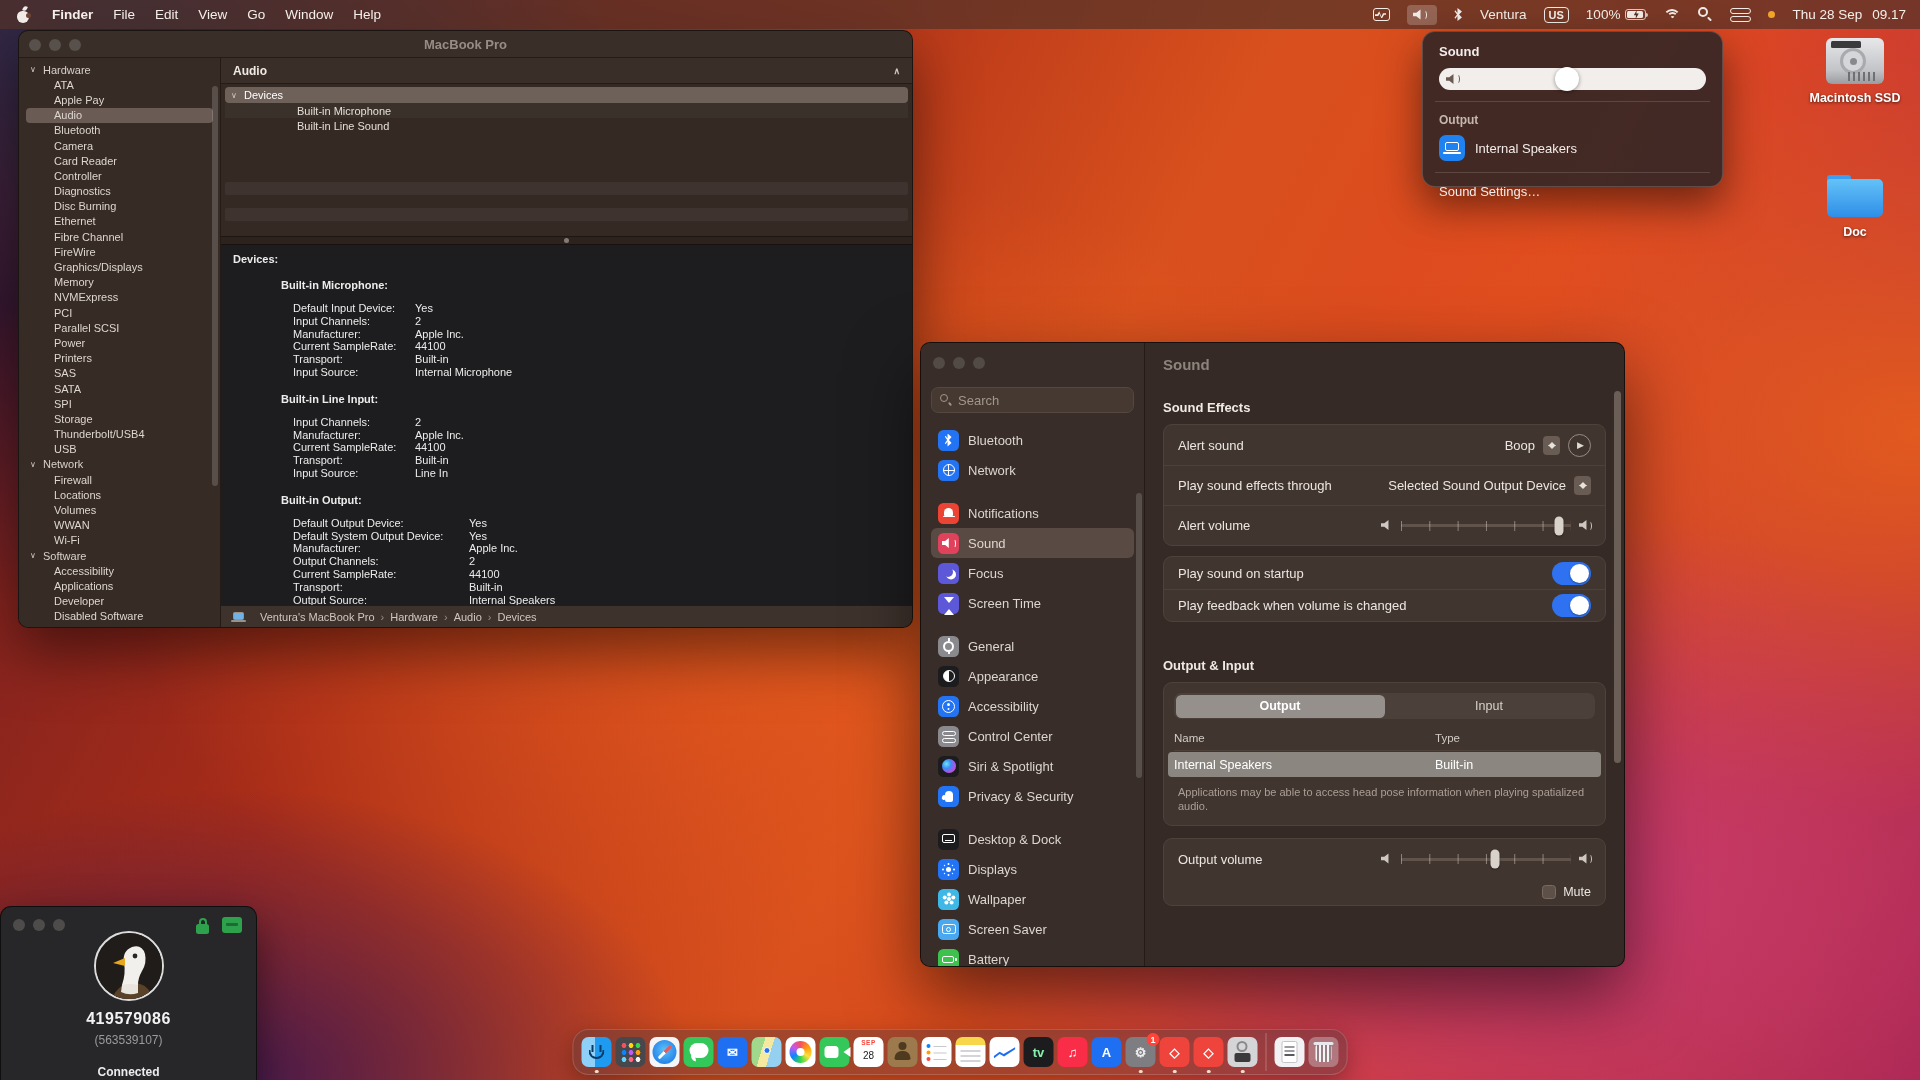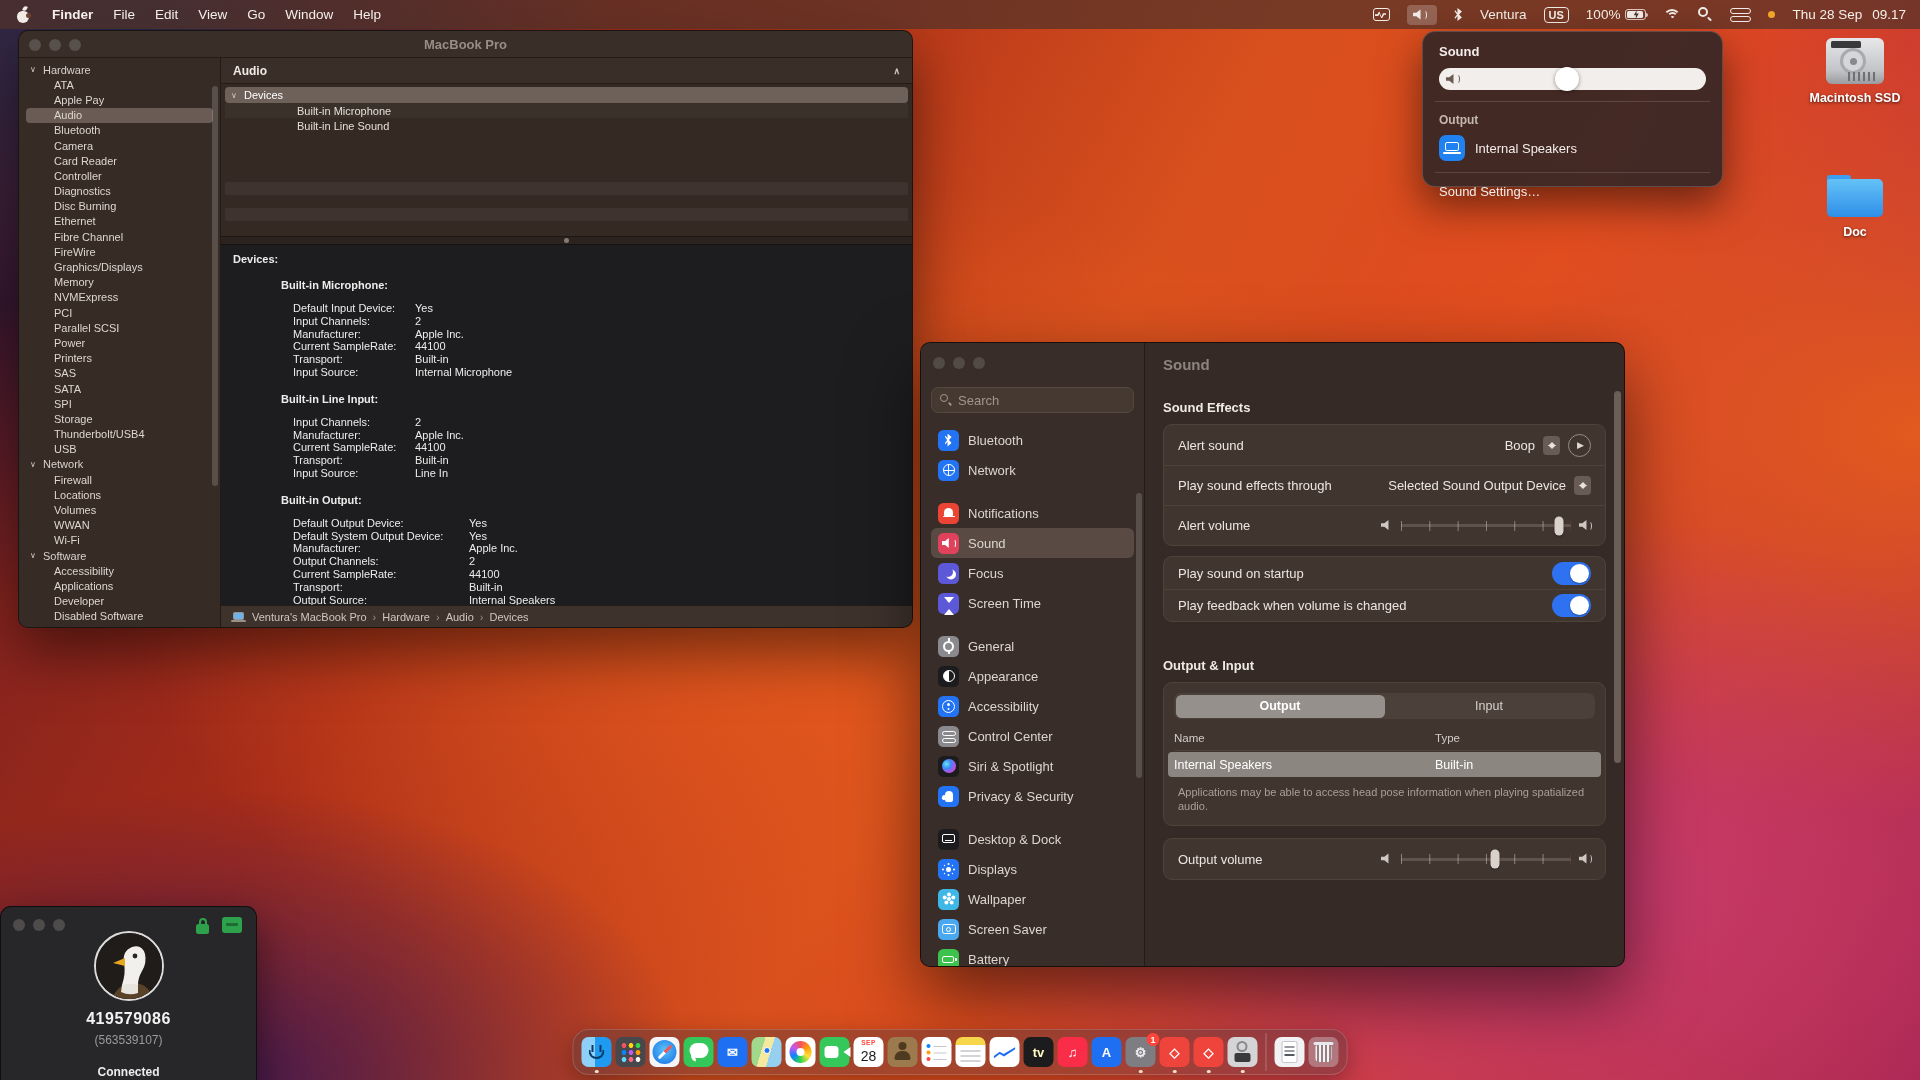--- a/index.html
+++ b/index.html
@@ -103,21 +103,21 @@
   .splitter { height:9px; background:#2c231f; border-top:1px solid #1d1613; border-bottom:1px solid #171210;
     display:flex; align-items:center; justify-content:center; }
   .splitter i { position:static; width:5px; height:5px; border-radius:50%; background:#867b73; }
   .si-details { flex:1; background:#1d1d1f; color:#ececec; font-size:11px; overflow:hidden; padding:8px 0 0 12px; }
   .dt-head { font-weight:bold; }
   .dt-title { font-weight:bold; margin:14px 0 11px 48px; }
   .kv { display:flex; line-height:12.8px; padding-left:60px; }
   .kv .k { width:122px; }
   .kv-wide .kv .k { width:176px; }
   .si-status { height:22px; background:#3e322c; border-top:1px solid #251c18; display:flex; align-items:center;
-    gap:6px; padding:0 10px; font-size:11px; color:#cfc7c0; }
+    gap:14px; padding:0 10px; font-size:11px; color:#cfc7c0; }
   .bc-laptop { position:relative; width:15px; height:12px; }
   .bc-laptop .scr { left:2px; top:1px; width:11px; height:8px; border:1.3px solid #9a9189; border-radius:1.5px; background:#6fb2e8; }
   .bc-laptop .base { left:0; top:9px; width:15px; height:2px; background:#9a9189; border-radius:1px; }
   .crumb { display:flex; align-items:center; gap:6px; }
   .csep { color:#9a9189; font-size:11px; }
   .csep:empty { display:none; }
 
   
   .settings { position:absolute; left:920px; top:342px; width:705px; height:625px; z-index:30;
     background:#352a25; border:1px solid rgba(0,0,0,.6); border-radius:10px; overflow:hidden;
@@ -287,21 +287,21 @@
     transform:rotate(45deg); border-radius:1.5px; }
   .dk.bubble .a { left:5.5px; top:6px; width:19px; height:15px; background:#fff; border-radius:8px; }
   .dk.bubble .b { left:7px; top:18px; width:6px; height:6px; background:#fff; border-radius:0 6px 0 6px; transform:rotate(12deg); }
   .dk.maps { background:linear-gradient(107deg,#a0d88c 0 36%,#f5e9a0 36% 60%,#96d0f0 60%) !important; }
   .dk.maps .a { left:12px; top:10px; width:7px; height:7px; background:#2374f5; border:1.6px solid #fff; border-radius:50%; }
   .dk.photos .a { left:4px; top:4px; width:22px; height:22px; border-radius:50%;
     background:conic-gradient(#f5515f,#ff9f0a,#ffe03d,#32d74b,#0a84ff,#bf5af2,#f5515f); }
   .dk.photos .b { left:11px; top:11px; width:8px; height:8px; background:#fff; border-radius:50%; }
   .dk.facetime .a { left:4.5px; top:9px; width:14px; height:12px; background:#fff; border-radius:3.5px; }
   .dk.facetime .b { left:19px; top:10px; width:0; height:0; border:5px solid transparent; border-right:7px solid #fff; transform:translateY(0); }
-  .dk.cal .glyph { margin-top:7px; font-size:14px; font-weight:normal; }
+  .dk.cal .glyph { margin-top:7px; font-size:10px; font-weight:normal; }
   .dk.person .a { left:11px; top:5px; width:8px; height:8px; background:#4e3a1f; border-radius:50%; }
   .dk.person .b { left:7px; top:14px; width:16px; height:9px; background:#4e3a1f; border-radius:8px 8px 2px 2px; }
   .dk.reminders .a { left:5px; top:7px; width:4px; height:4px; border-radius:50%; background:#0a84ff;
     box-shadow:0 6.5px 0 #ff9f0a,0 13px 0 #ff453a; }
   .dk.reminders .b { left:12px; top:8.5px; width:13px; height:1.6px; background:#c8c8cc;
     box-shadow:0 6.5px 0 #c8c8cc,0 13px 0 #c8c8cc; }
   .dk.notes { background:linear-gradient(#f7d64a 0 8px,#fff 8px) !important; }
   .dk.notes .a { left:5px; top:13px; width:20px; height:1.5px; background:#d4d4d8; box-shadow:0 5px 0 #d4d4d8,0 10px 0 #d4d4d8; }
   .dk.stocks .a { left:4px; top:9px; width:22px; height:13px; background:#1f6ff2;
     clip-path:polygon(0 78%,28% 45%,46% 62%,100% 8%,100% 24%,48% 80%,28% 62%,3% 94%); }
@@ -997,20 +997,24 @@
           <span class="slider">
             <span class="ticks"></span>
             <span class="knob" style="left: 55%;"></span>
           </span>
           <span class="sld-spk">
               <i class="spk"></i>
               <i class="wav"></i>
             </span>
         </span>
       </div>
+      <div class="mrow">
+        <span class="chk"></span>
+        <span>Mute</span>
+      </div>
     </div>
     <i class="set-main-scroll"></i>
   </div>
 </div>
 
 <div class="popover">
   <div class="pop-title">Sound</div>
   <div class="pop-slider">
     <i class="spk"></i>
       <i class="wav"></i>
@@ -1141,21 +1145,21 @@
       <div class="dk stocks" style="background: rgb(255, 255, 255);">
         <i class="a"></i>
         <i class="b"></i>
 
       </div>
 
       <div class="dk" style="background: rgb(28, 28, 30);">
         <i class="a"></i>
         <i class="b"></i>
 
-        <span class="glyph" style="color: #fef9c3;">tv</span>
+        <span class="glyph" style="color: #86efac;">tv</span>
 
       </div>
 
       <div class="dk" style="background: rgb(250, 45, 72);">
         <i class="a"></i>
         <i class="b"></i>
 
         <span class="glyph" style="color: rgb(255, 255, 255);">♫</span>
 
       </div>

